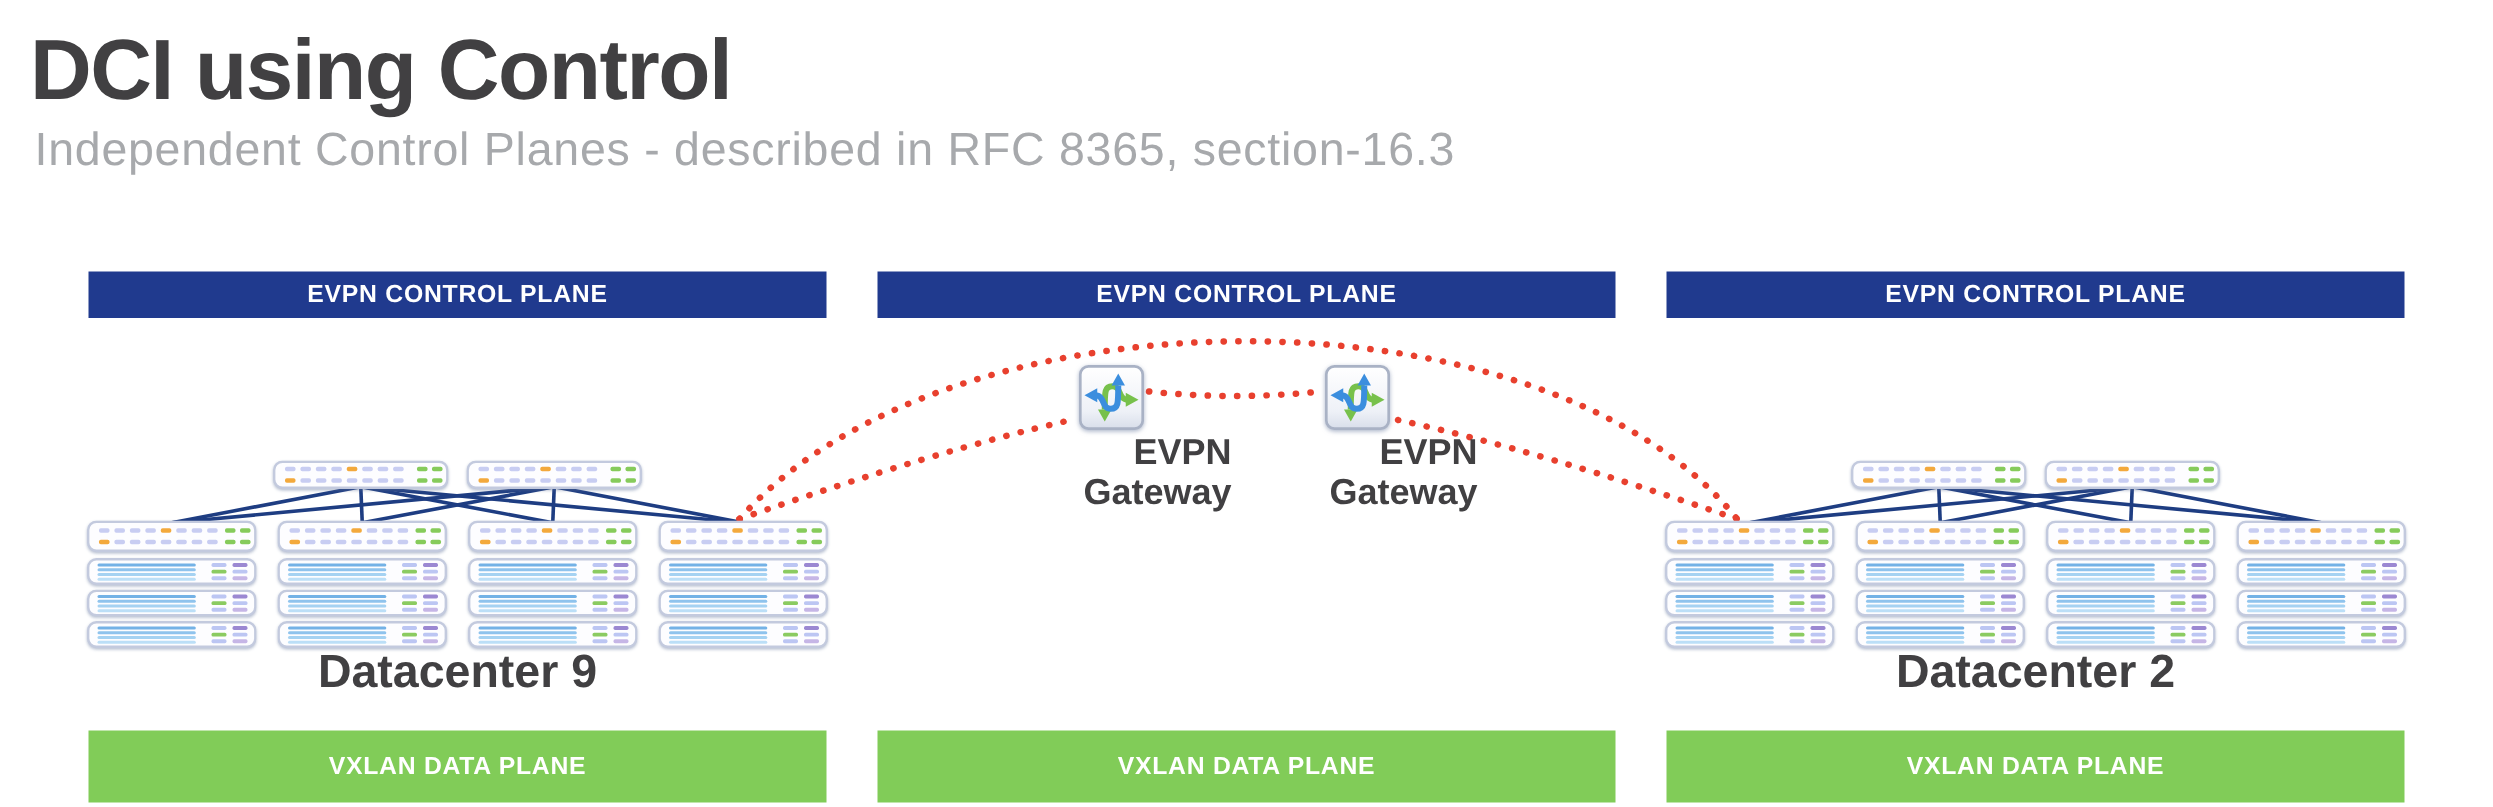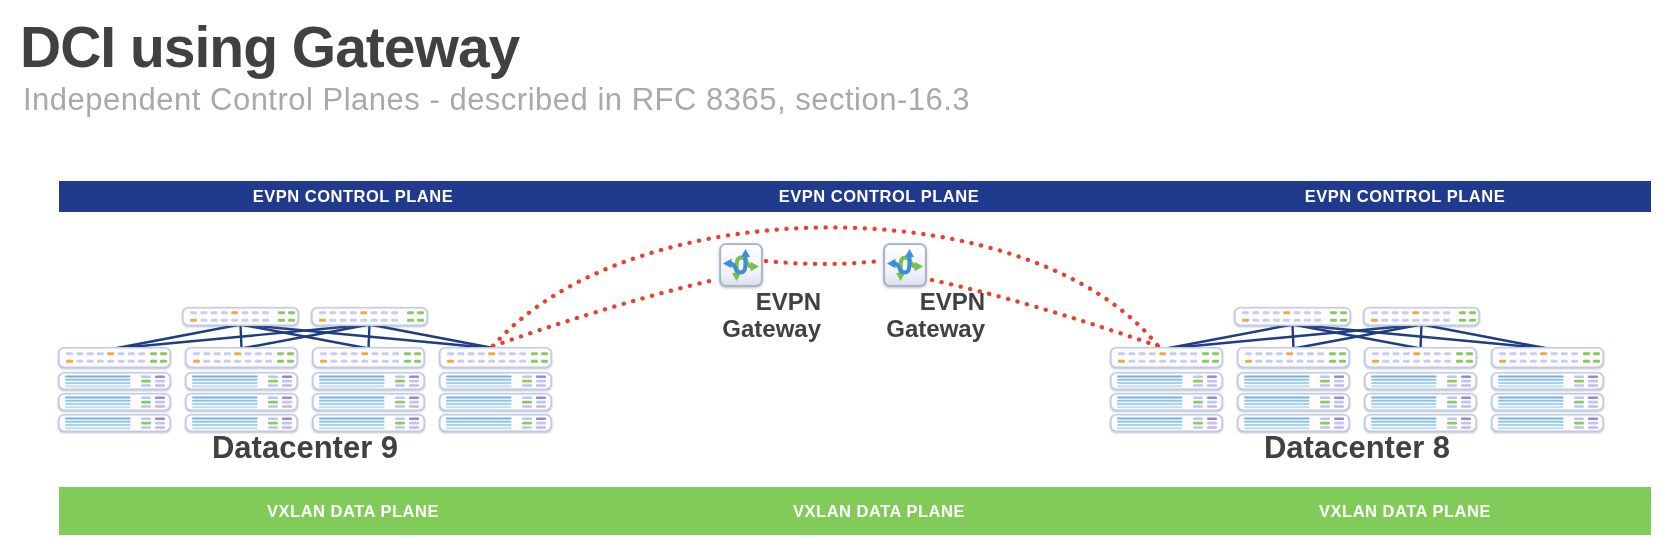--- a/index.html
+++ b/index.html
@@ -11,42 +11,42 @@
     position:absolute;left:20px;top:14px;margin:0;
     font-size:57px;font-weight:700;color:#414042;letter-spacing:-1px;
   }
   .page-subtitle{
     position:absolute;left:23px;top:82px;
     font-size:31px;font-weight:400;color:#a7a9ac;letter-spacing:.5px;
   }
   #wires{position:absolute;left:0;top:0;z-index:1;}
   .plane-bar{
     position:absolute;width:492px;display:flex;align-items:center;justify-content:center;
-    color:#ffffff;font-weight:700;font-size:16.5px;letter-spacing:.5px;z-index:2;padding-left:48px;
+    color:#ffffff;font-weight:700;font-size:16.5px;letter-spacing:.5px;z-index:2;
   }
   .plane-bar.control{top:181px;height:31px;background:#203a8e;}
   .plane-bar.data{top:487px;height:48px;background:#81cc58;}
   .dc-label{
     position:absolute;top:430px;width:492px;text-align:center;z-index:2;
     font-size:31px;font-weight:700;color:#414042;
   }
   .node{position:absolute;z-index:2;filter:drop-shadow(0 1.2px 1.2px rgba(90,110,150,.45));}
   .gateway-box{position:absolute;top:243px;width:44px;height:44px;z-index:3;
     filter:drop-shadow(0 1.5px 1.5px rgba(90,110,150,.5));}
   .gw-label{
     position:absolute;top:288px;width:160px;text-align:right;z-index:2;
     font-size:24px;font-weight:700;color:#414042;line-height:27px;
   }
 </style>
 </head>
 <body>
 
 <div class="canvas">
 
-  <h1 class="page-title">DCI using Gateway</h1>
+  <h1 class="page-title">DCI using Control</h1>
   <div class="page-subtitle">Independent Control Planes - described in RFC 8365, section-16.3</div>
 
   <svg id="wires" width="1662" height="538">
     <g id="fabric-links">
         <line x1="240.5" y1="324.5" x2="114.5" y2="348.5" stroke="#1e3d82" stroke-width="2.4"></line>
         <line x1="240.5" y1="324.5" x2="241.5" y2="348.5" stroke="#1e3d82" stroke-width="2.4"></line>
         <line x1="240.5" y1="324.5" x2="368.5" y2="348.5" stroke="#1e3d82" stroke-width="2.4"></line>
         <line x1="240.5" y1="324.5" x2="495.5" y2="348.5" stroke="#1e3d82" stroke-width="2.4"></line>
         <line x1="369.5" y1="324.5" x2="114.5" y2="348.5" stroke="#1e3d82" stroke-width="2.4"></line>
         <line x1="369.5" y1="324.5" x2="241.5" y2="348.5" stroke="#1e3d82" stroke-width="2.4"></line>
@@ -81,21 +81,21 @@
     <span>VXLAN DATA PLANE</span>
   </div>
   <div class="plane-bar data" style="left: 585px; background: rgb(129, 204, 88); color: rgb(255, 255, 255);">
     <span>VXLAN DATA PLANE</span>
   </div>
   <div class="plane-bar data" style="left: 1111px; background: rgb(129, 204, 88); color: rgb(255, 255, 255);">
     <span>VXLAN DATA PLANE</span>
   </div>
 
   <div class="dc-label" style="left:59px">Datacenter 9</div>
-  <div class="dc-label" style="left:1111px">Datacenter 8</div>
+  <div class="dc-label" style="left:1111px">Datacenter 2</div>
 
   <div class="gateway-box" style="left:719px">
     <svg width="44" height="44" viewBox="0 0 44 44">
       <defs>
         <linearGradient id="gwbg1" x1="0" y1="0" x2="0" y2="1">
           <stop offset="0" stop-color="#ffffff"></stop>
             <stop offset="0.72" stop-color="#eef1f7"></stop>
             <stop offset="1" stop-color="#d8deea"></stop>
         </linearGradient>
       </defs>

